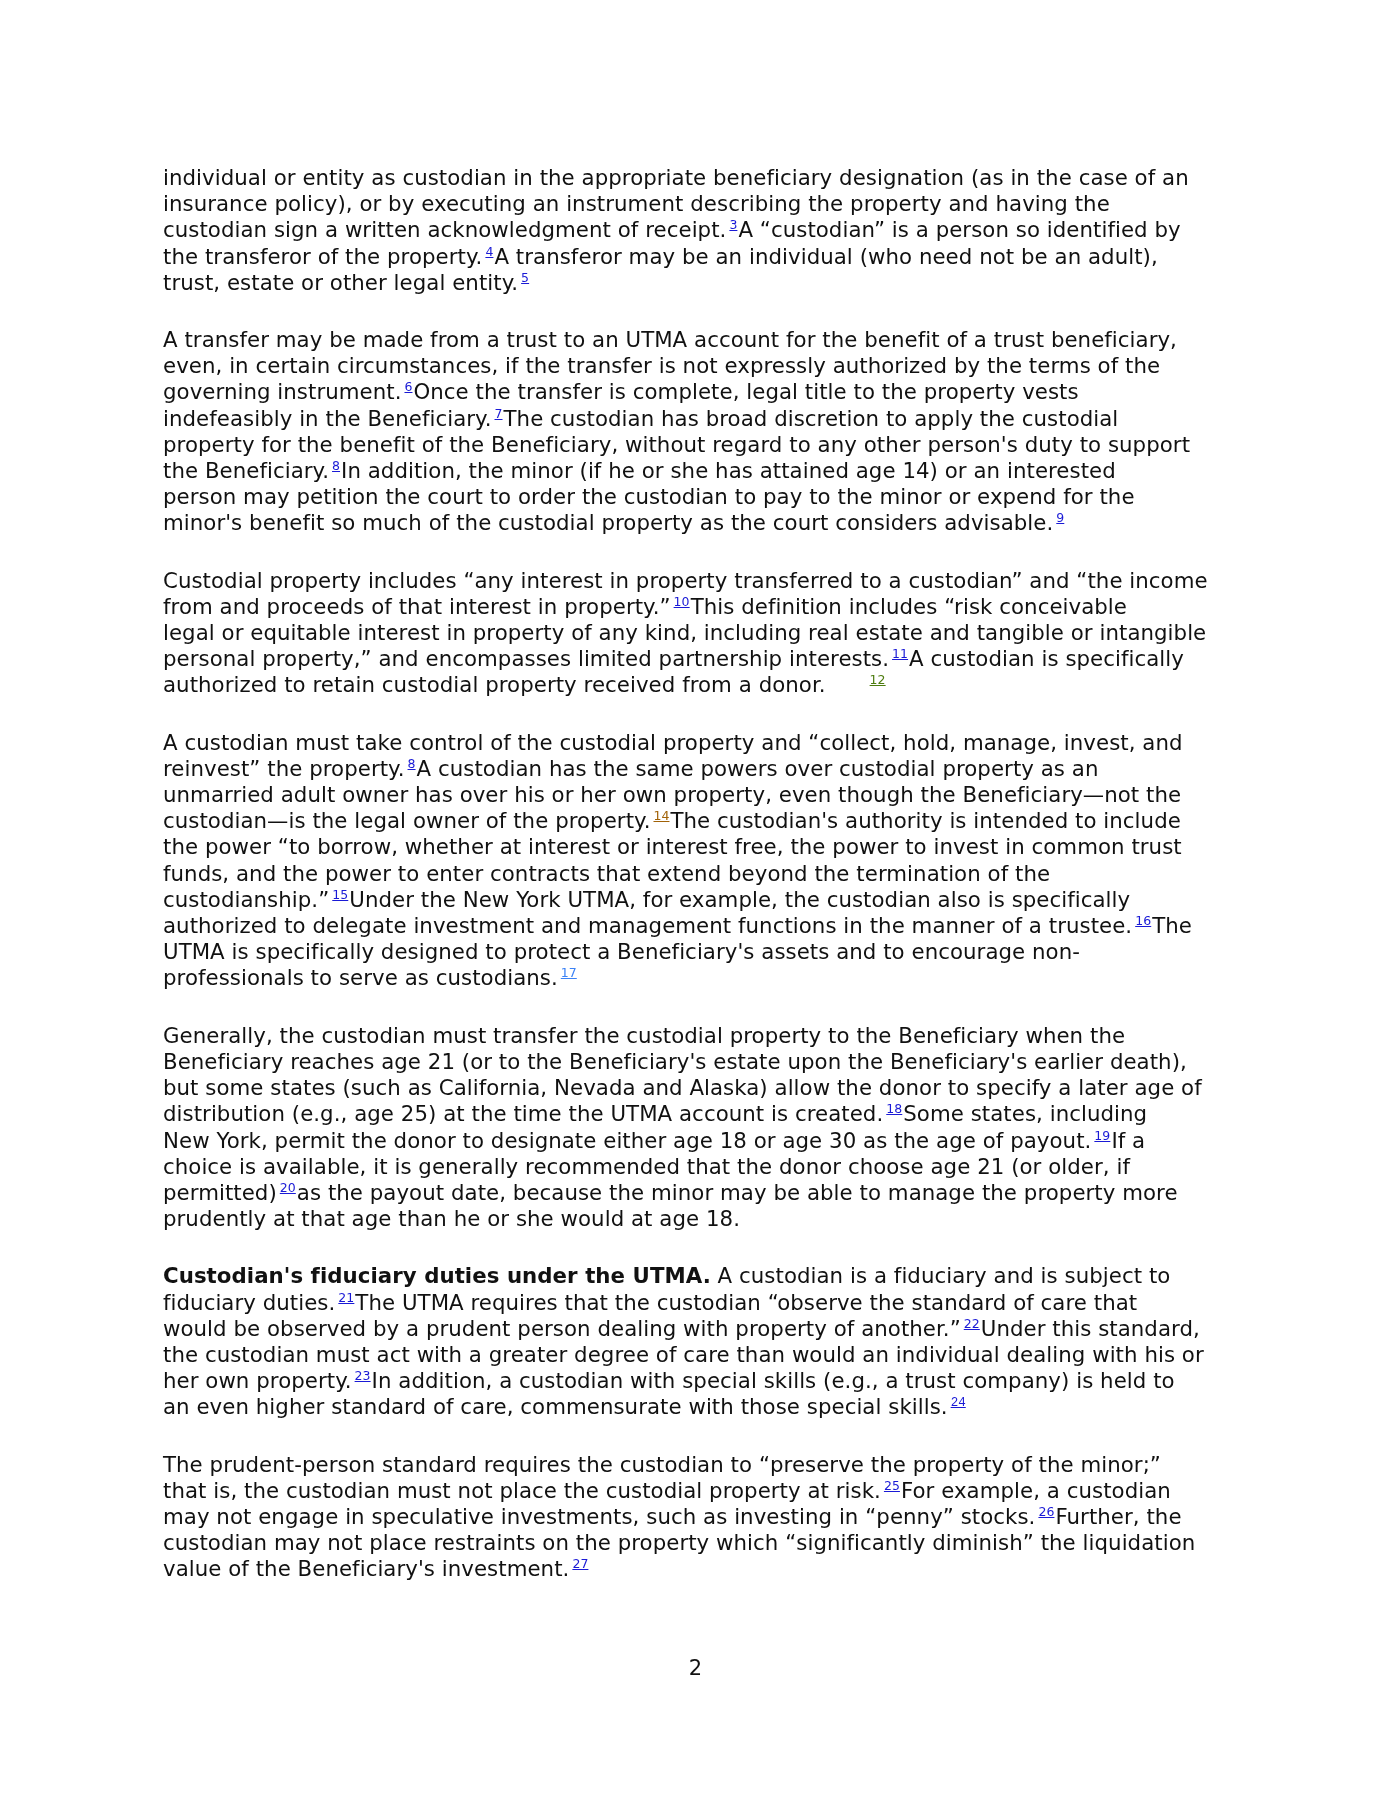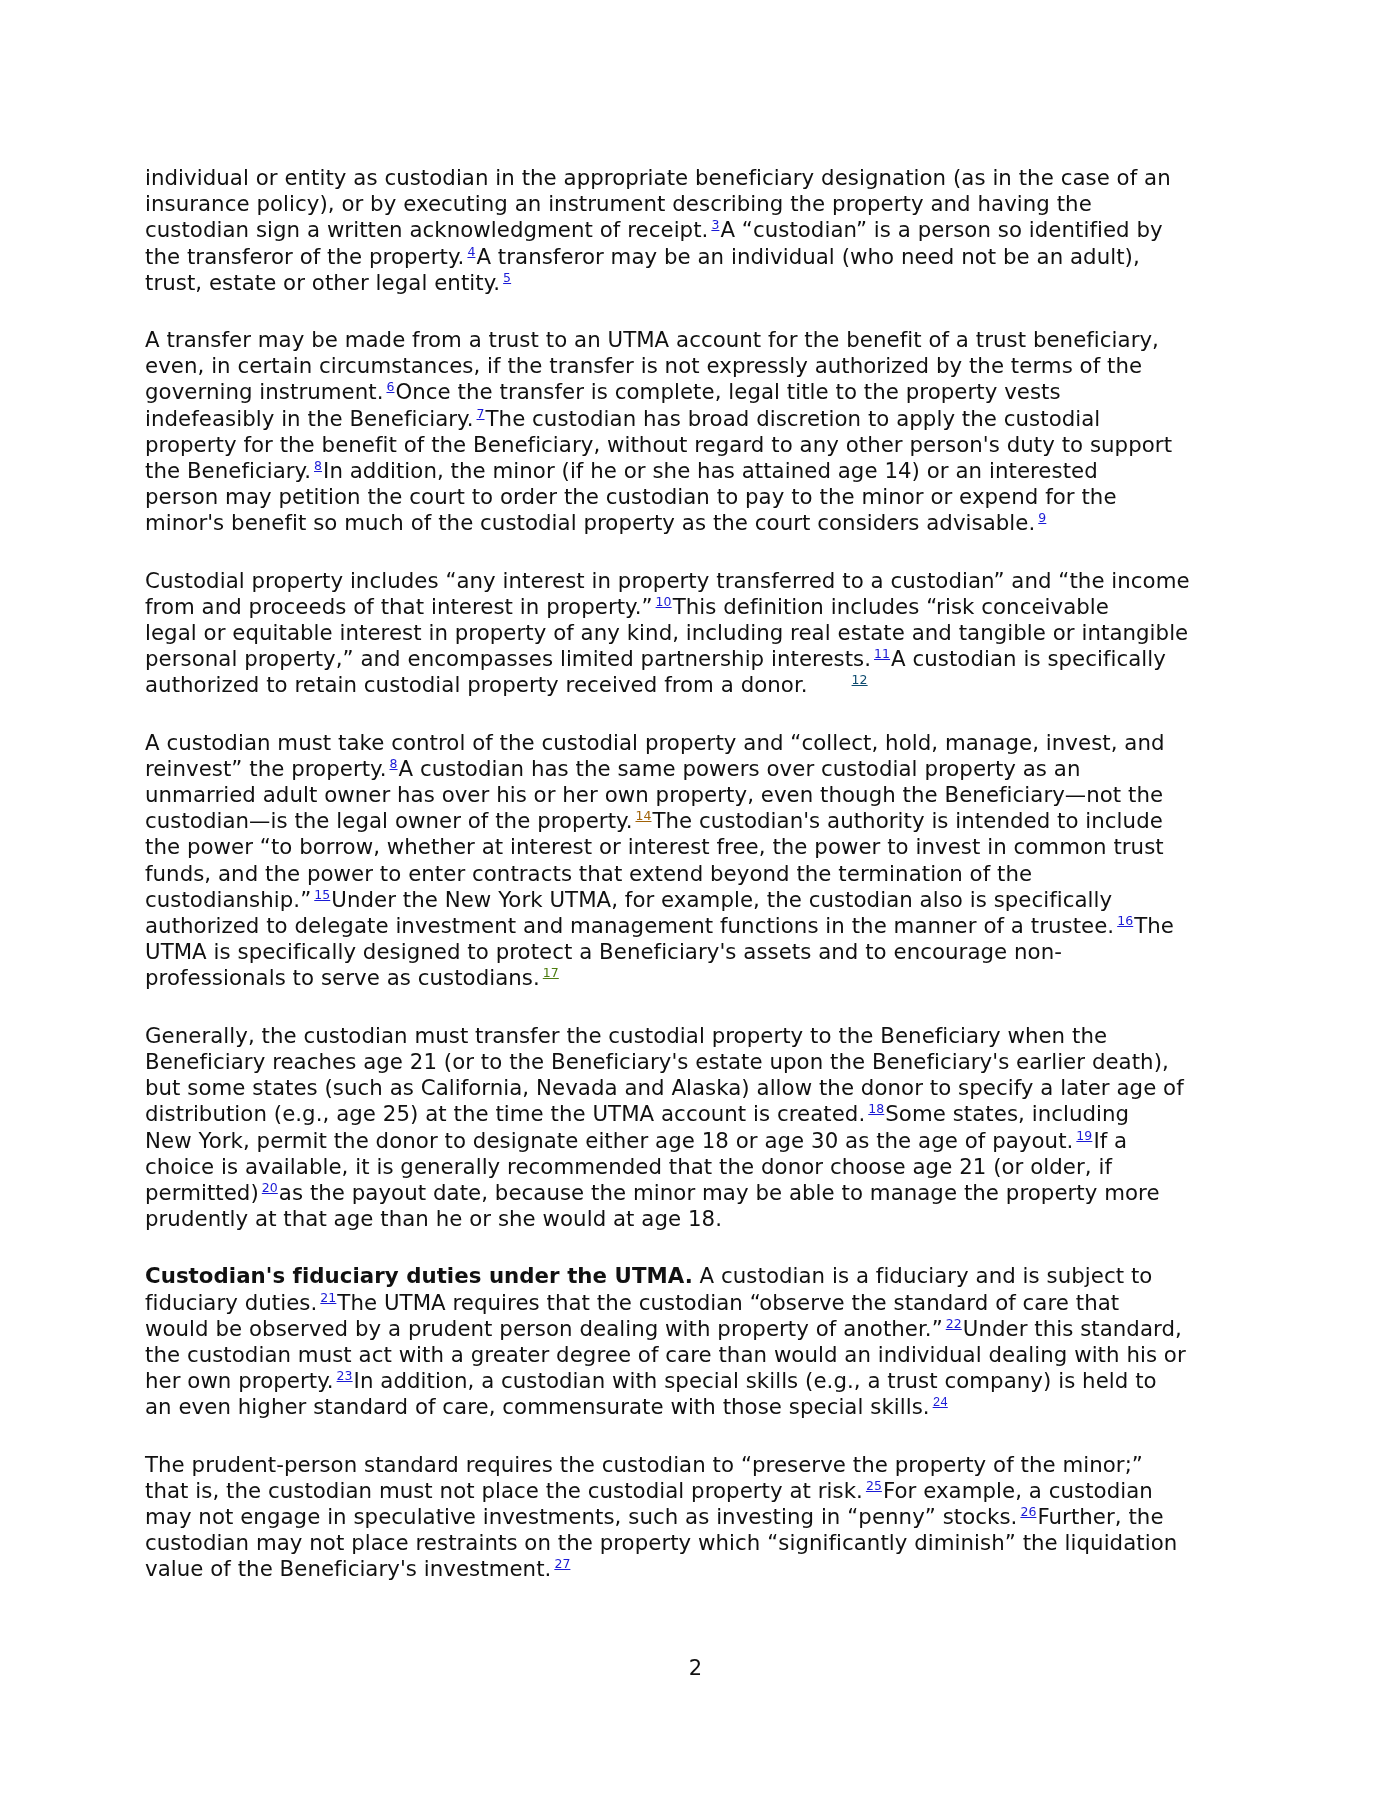--- a/index.html
+++ b/index.html
@@ -10,21 +10,21 @@
     body {
       width: 1391px;
       height: 1800px;
       position: relative;
       overflow: hidden;
       font-family: "DejaVu Sans", sans-serif;
       color: #111111;
     }
     .page-body {
       position: absolute;
-      left: 145px;
+      left: 163px;
       top: 165px;
       width: 1080px;
       font-size: 21.3px;
       line-height: 26.2px;
       letter-spacing: 0.05px;
     }
     .para {
       margin: 0 0 31px 0;
       white-space: pre-line;
     }
@@ -66,31 +66,31 @@
 governing instrument.</span><a class="fn" style="color: rgb(26, 26, 214);">6</a><span>Once the transfer is complete, legal title to the property vests
 indefeasibly in the Beneficiary.</span><a class="fn" style="color: rgb(26, 26, 214);">7</a><span>The custodian has broad discretion to apply the custodial
 property for the benefit of the Beneficiary, without regard to any other person's duty to support
 the Beneficiary.</span><a class="fn" style="color: rgb(26, 26, 214);">8</a><span>In addition, the minor (if he or she has attained age 14) or an interested
 person may petition the court to order the custodian to pay to the minor or expend for the
 minor's benefit so much of the custodial property as the court considers advisable.</span><a class="fn" style="color: rgb(26, 26, 214);">9</a></p>
       <p class="para"><span>Custodial property includes “any interest in property transferred to a custodian” and “the income
 from and proceeds of that interest in property.”</span><a class="fn" style="color: rgb(26, 26, 214);">10</a><span>This definition includes “risk conceivable
 legal or equitable interest in property of any kind, including real estate and tangible or intangible
 personal property,” and encompasses limited partnership interests.</span><a class="fn" style="color: rgb(26, 26, 214);">11</a><span>A custodian is specifically
-authorized to retain custodial property received from a donor.</span><a class="fn" style="color: #0c4a6e; margin-left: 44px;">12</a></p>
+authorized to retain custodial property received from a donor.</span><a class="fn" style="color: #4d7c0f; margin-left: 44px;">12</a></p>
       <p class="para"><span>A custodian must take control of the custodial property and “collect, hold, manage, invest, and
 reinvest” the property.</span><a class="fn" style="color: rgb(26, 26, 214);">8</a><span>A custodian has the same powers over custodial property as an
 unmarried adult owner has over his or her own property, even though the Beneficiary—not the
 custodian—is the legal owner of the property.</span><a class="fn" style="color: #a16207;">14</a><span>The custodian's authority is intended to include
 the power “to borrow, whether at interest or interest free, the power to invest in common trust
 funds, and the power to enter contracts that extend beyond the termination of the
 custodianship.”</span><a class="fn" style="color: rgb(26, 26, 214);">15</a><span>Under the New York UTMA, for example, the custodian also is specifically
 authorized to delegate investment and management functions in the manner of a trustee.</span><a class="fn" style="color: rgb(26, 26, 214); text-align: center;">16</a><span>The
 UTMA is specifically designed to protect a Beneficiary's assets and to encourage non-
-professionals to serve as custodians.</span><a class="fn" style="color: #4d7c0f; margin-top: 24px;">17</a></p>
+professionals to serve as custodians.</span><a class="fn" style="color: #3b82f6; margin-top: 24px;">17</a></p>
       <p class="para"><span>Generally, the custodian must transfer the custodial property to the Beneficiary when the
 Beneficiary reaches age 21 (or to the Beneficiary's estate upon the Beneficiary's earlier death),
 but some states (such as California, Nevada and Alaska) allow the donor to specify a later age of
 distribution (e.g., age 25) at the time the UTMA account is created.</span><a class="fn" style="color: rgb(26, 26, 214);">18</a><span>Some states, including
 New York, permit the donor to designate either age 18 or age 30 as the age of payout.</span><a class="fn" style="color: rgb(26, 26, 214);">19</a><span>If a
 choice is available, it is generally recommended that the donor choose age 21 (or older, if
 permitted)</span><a class="fn" style="color: rgb(26, 26, 214);">20</a><span>as the payout date, because the minor may be able to manage the property more
 prudently at that age than he or she would at age 18.</span></p>
       <p class="para"><span class="heading-inline">Custodian's fiduciary duties under the UTMA.</span><span> A custodian is a fiduciary and is subject to
 fiduciary duties.</span><a class="fn" style="color: rgb(26, 26, 214);">21</a><span>The UTMA requires that the custodian “observe the standard of care that

